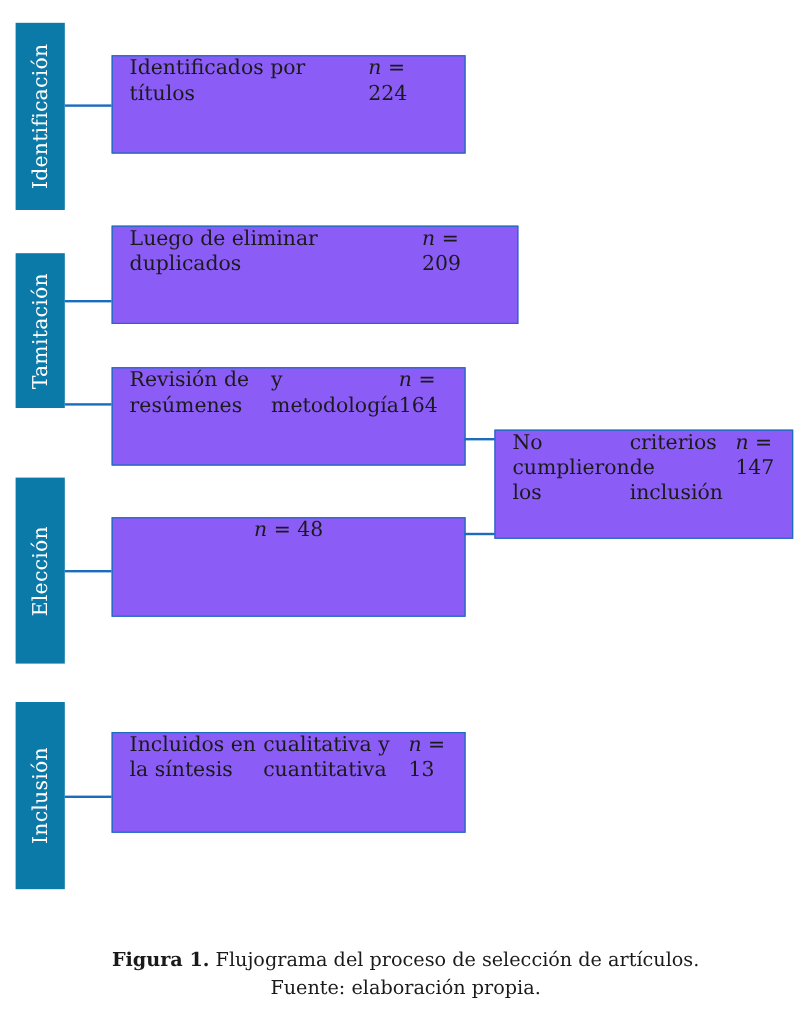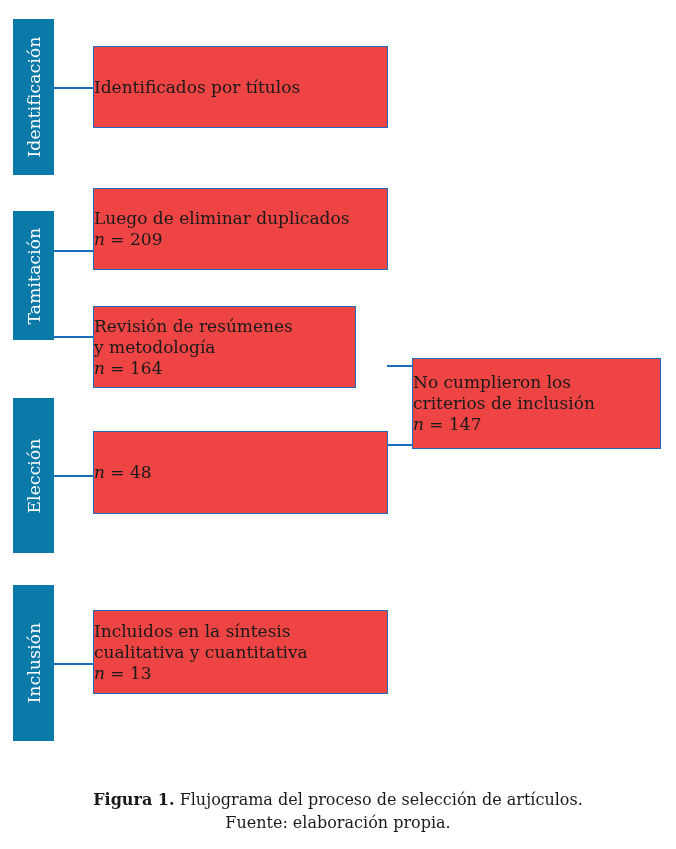--- a/index.html
+++ b/index.html
@@ -1,22 +1,22 @@
 <!DOCTYPE html>
 <html><head>
 <meta charset="utf-8">
 <style>
   html, body { margin: 0; padding: 0; background: #ffffff; }
   body { width: 676px; height: 849px; position: relative; overflow: hidden;
          font-family: "DejaVu Serif", "Liberation Serif", serif; color: #1a1a1a; }
   .band { position: absolute; left: 13px; width: 41px; background: #0b7aa8; }
   .band-label { position: absolute; left: 50%; top: 50%; transform: translate(-50%, -50%) rotate(-90deg);
                 color: #ffffff; font-size: 17px; white-space: nowrap; letter-spacing: 0.2px; }
-  .box { position: absolute; border: 1.5px solid #1a6cbd; background: #ef4444; box-sizing: border-box;
-         padding: 0 0; display: flex; flex-direction: column; justify-content: center;
+  .box { position: absolute; border: 1.5px solid #1a6cbd; background: #8b5cf6; box-sizing: border-box;
+         padding: 0 14px; display: flex; justify-content: center;
          font-size: 17px; line-height: 21px; }
   .box .n { font-style: normal; }
   .box .n i { font-style: italic; }
   .line { position: absolute; background: #1a6cbd; }
   .h { height: 1.5px; }
   .caption { position: absolute; left: 0; width: 676px; text-align: center; font-size: 16px; line-height: 22px; }
   .caption b { font-weight: bold; }
 </style>
 </head>
 <body>
@@ -35,28 +35,29 @@
 </div>
 
 <div class="line h" style="left:54px;width:39px;top:87px;"></div>
 <div class="line h" style="left:54px;width:39px;top:250px;"></div>
 <div class="line h" style="left:54px;width:39px;top:336px;"></div>
 <div class="line h" style="left:54px;width:39px;top:475px;"></div>
 <div class="line h" style="left:54px;width:39px;top:663px;"></div>
 
 <div class="box" style="left:93px;top:46px;width:295px;height:82px;">
   <div>Identificados por títulos</div>
+  <div class="n"><i>n</i> <span>= 224</span></div>
 </div>
 
-<div class="box" style="left:93px;top:188px;width:295px;height:82px;">
+<div class="box" style="left:93px;top:188px;width:339px;height:82px;">
   <div>Luego de eliminar duplicados</div>
   <div class="n"><i>n</i> <span>= 209</span></div>
 </div>
 
-<div class="box" style="left:93px;top:306px;width:263px;height:82px;">
+<div class="box" style="left:93px;top:306px;width:295px;height:82px;">
   <div>Revisión de resúmenes</div>
   <div>y metodología</div>
   <div class="n"><i>n</i> <span>= 164</span></div>
 </div>
 
 <div class="box" style="left:93px;top:431px;width:295px;height:83px;">
   <div class="n"><i>n</i> <span>= 48</span></div>
 </div>
 
 <div class="box" style="left:93px;top:610px;width:295px;height:84px;">

